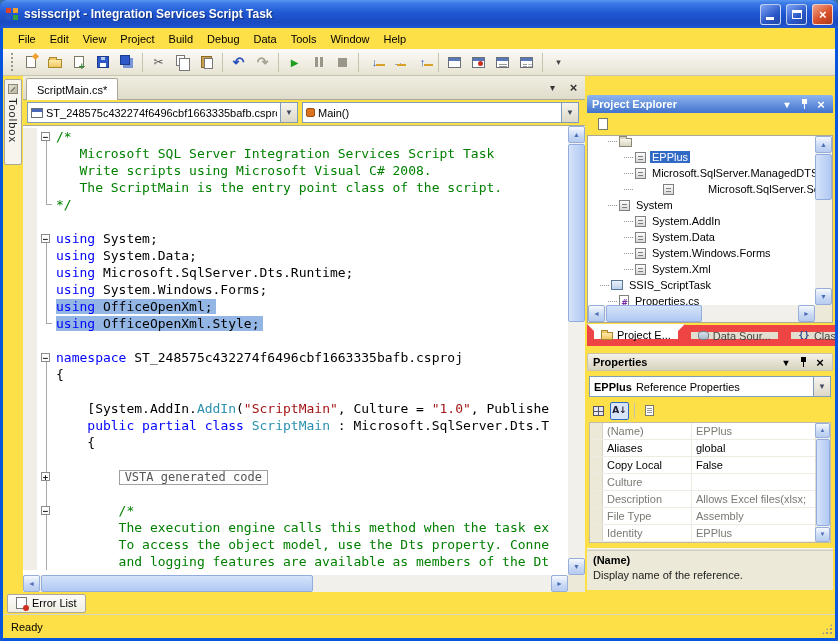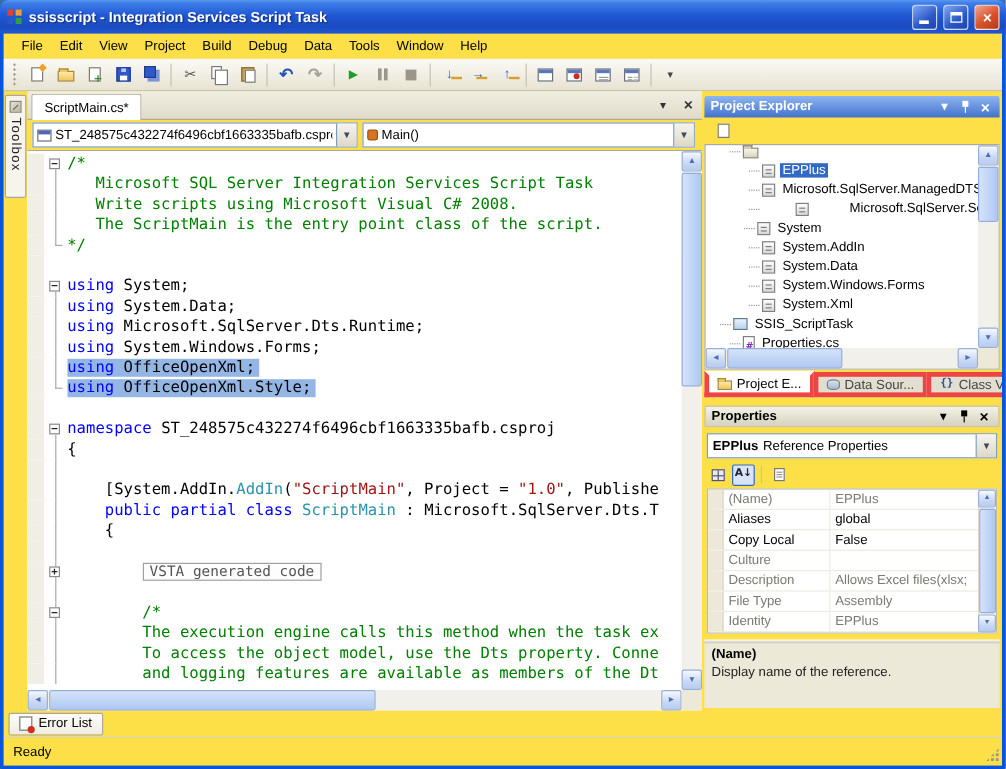--- a/index.html
+++ b/index.html
@@ -141,21 +141,21 @@
   #ed-vsb .up{top:0;right:0;}
   #ed-vsb .down{bottom:0;right:0;}
   #ed-vsb .sthumb{left:0;right:0;top:18px;height:178px;}
   #ed-hsb{left:0;right:17px;bottom:0;height:17px;}
   #ed-hsb .left{left:0;top:0;}
   #ed-hsb .right{right:0;top:0;}
   #ed-hsb .sthumb{top:0;bottom:0;left:18px;width:272px;}
   #ed-corner{position:absolute;right:0;bottom:0;width:17px;height:17px;background:#ECE9D8;}
 
   
-  #right-panel{position:absolute;right:0;top:0;width:250px;bottom:0;text-decoration:underline;}
+  #right-panel{position:absolute;right:0;top:15px;width:250px;bottom:0;text-decoration:underline;}
   .panel-caption{position:absolute;left:2px;right:2px;height:18px;display:flex;align-items:center;gap:3px;
     padding:0 5px;font-weight:bold;font-size:11px;border-radius:2px 2px 0 0;}
   #pe-caption{top:4px;background:linear-gradient(#8FB5F0,#4273CC);color:#fff;}
   #props-caption{top:262px;background:linear-gradient(#F4F2E8,#D6D2BE);color:#000;border:1px solid #C8C4B0;}
   .caption-title{flex:1;white-space:nowrap;overflow:hidden;}
   .cap-ic{width:14px;height:14px;display:flex;align-items:center;justify-content:center;flex:none;}
   .capdown::before{content:"▾";font-size:10px;}
   .pin-icon{position:relative;width:9px;height:11px;display:inline-block;}
   .pin-icon::before{content:"";position:absolute;left:2px;top:0;width:5px;height:5px;background:currentColor;}
   .pin-icon::after{content:"";position:absolute;left:4px;top:5px;width:1px;height:5px;background:currentColor;}
@@ -181,21 +181,21 @@
   #tree-vsb .up{top:0;right:0;}
   #tree-vsb .down{bottom:0;right:0;}
   #tree-vsb .sthumb{left:0;right:0;top:18px;height:46px;}
   #tree-hsb{left:0;right:17px;bottom:0;height:17px;}
   #tree-hsb .left{left:0;}
   #tree-hsb .right{right:0;}
   #tree-hsb .sthumb{top:0;bottom:0;left:18px;width:96px;}
   #tree-corner{position:absolute;right:0;bottom:0;width:17px;height:17px;background:#ECE9D8;}
 
   #pe-tabs{position:absolute;top:233px;left:2px;right:2px;height:22px;display:flex;align-items:flex-end;}
-  .pe-tab{display:flex;align-items:center;gap:4px;padding:0 7px;height:21px;border:4px solid #ef4444;
+  .pe-tab{display:flex;align-items:center;gap:4px;padding:0 7px;height:21px;border:7px solid #ef4444;
     background:#E2DFD0;color:#444;margin-right:-1px;font-size:11px;white-space:nowrap;}
   .pe-tab.selected{background:#fff;color:#000;height:22px;border-top-color:#fff;}
   .tabic{flex:none;position:relative;}
   .tabic-project-explorer{width:12px;height:8px;border:1px solid #A88830;background:linear-gradient(#FFE9A8,#F0C860);margin-top:2px;}
   .tabic-project-explorer::before{content:"";position:absolute;left:-1px;top:-3px;width:5px;height:2px;background:#F0C860;border:1px solid #A88830;border-bottom:none;}
   .tabic-data-sources{width:11px;height:9px;background:linear-gradient(#D8E2EC,#A8BCCC);border:1px solid #708090;border-radius:5px/3px;}
   .tabic-class-view{width:12px;height:11px;display:flex;align-items:center;justify-content:center;font:bold 9px/9px "DejaVu Sans Mono",monospace;color:#2B4B8F;}
   .tabic-class-view::before{content:"{}";}
 
   #props-combo{position:absolute;top:285px;left:4px;right:4px;height:21px;background:#fff;border:1px solid #7F9DB9;
@@ -495,21 +495,21 @@
                   <span class="fold">
                     <i class="vline"></i>
                   </span>
                   <span class="txt"></span>
                 </div>
                 <div class="cl">
                   <span class="ind"></span>
                   <span class="fold">
                     <i class="vline"></i>
                   </span>
-                  <span class="txt"><span class="tk-pln">    [System.AddIn.</span><span class="tk-typ">AddIn</span><span class="tk-pln">(</span><span class="tk-str">"ScriptMain"</span><span class="tk-pln">, Project = </span><span class="tk-str">"1.0"</span><span class="tk-pln">, Publishe</span></span>
+                  <span class="txt"><span class="tk-pln">    [System.AddIn.</span><span class="tk-typ">AddIn</span><span class="tk-pln">(</span><span class="tk-str">"ScriptMain"</span><span class="tk-pln">, Culture = </span><span class="tk-str">"1.0"</span><span class="tk-pln">, Publishe</span></span>
                 </div>
                 <div class="cl">
                   <span class="ind"></span>
                   <span class="fold">
                     <i class="vline"></i>
                   </span>
                   <span class="txt"><span class="tk-pln">    </span><span class="tk-kw">public</span><span class="tk-pln"> </span><span class="tk-kw">partial</span><span class="tk-pln"> </span><span class="tk-kw">class</span><span class="tk-pln"> </span><span class="tk-typ">ScriptMain</span><span class="tk-pln"> : Microsoft.SqlServer.Dts.T</span></span>
                 </div>
                 <div class="cl">
                   <span class="ind"></span>
@@ -617,21 +617,21 @@
               <div class="trow" style="padding-left: 36px;">
                 <i class="dots"></i>
                 <i class="ti ti-reference"></i>
                 <span class="tlabel">Microsoft.SqlServer.ManagedDTS</span>
               </div>
               <div class="trow" style="padding-left: 36px; gap: 28px;">
                 <i class="dots"></i>
                 <i class="ti ti-reference"></i>
                 <span class="tlabel">Microsoft.SqlServer.ScriptTask</span>
               </div>
-              <div class="trow" style="padding-left: 32px;">
+              <div class="trow" style="padding-left: 20px;">
                 <i class="dots"></i>
                 <i class="ti ti-reference"></i>
                 <span class="tlabel">System</span>
               </div>
               <div class="trow" style="padding-left: 36px;">
                 <i class="dots"></i>
                 <i class="ti ti-reference"></i>
                 <span class="tlabel">System.AddIn</span>
               </div>
               <div class="trow" style="padding-left: 36px;">

